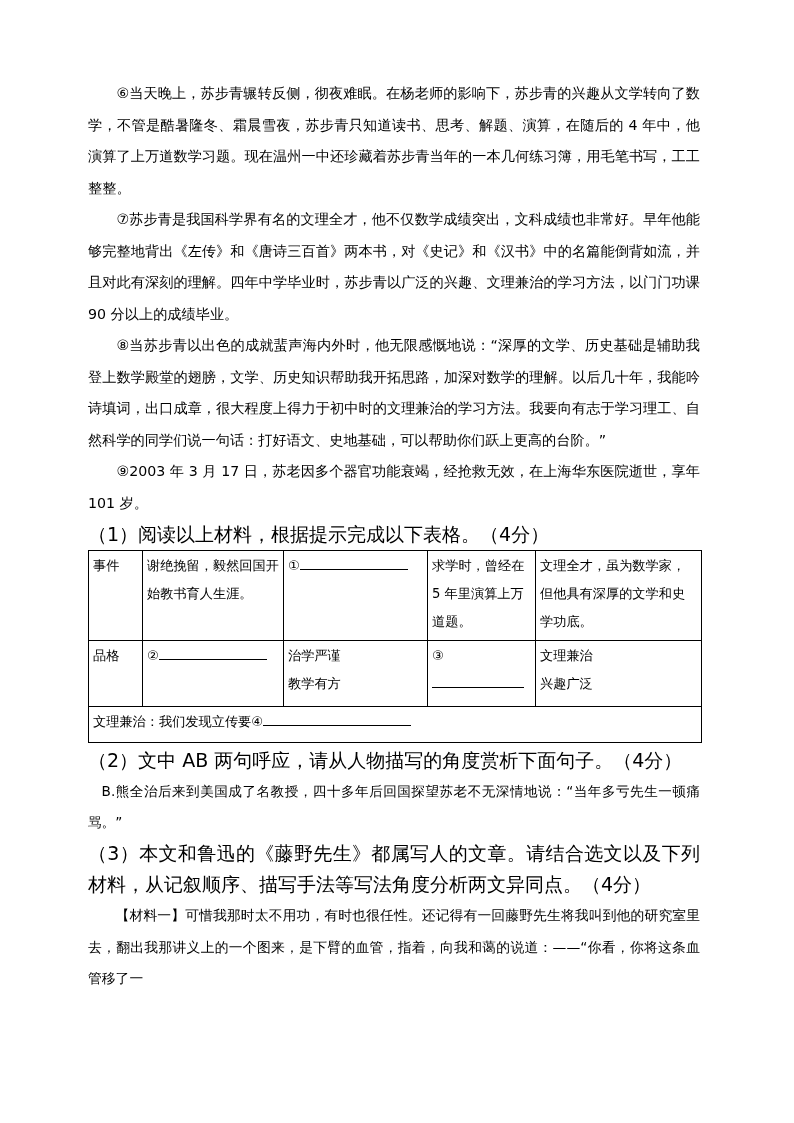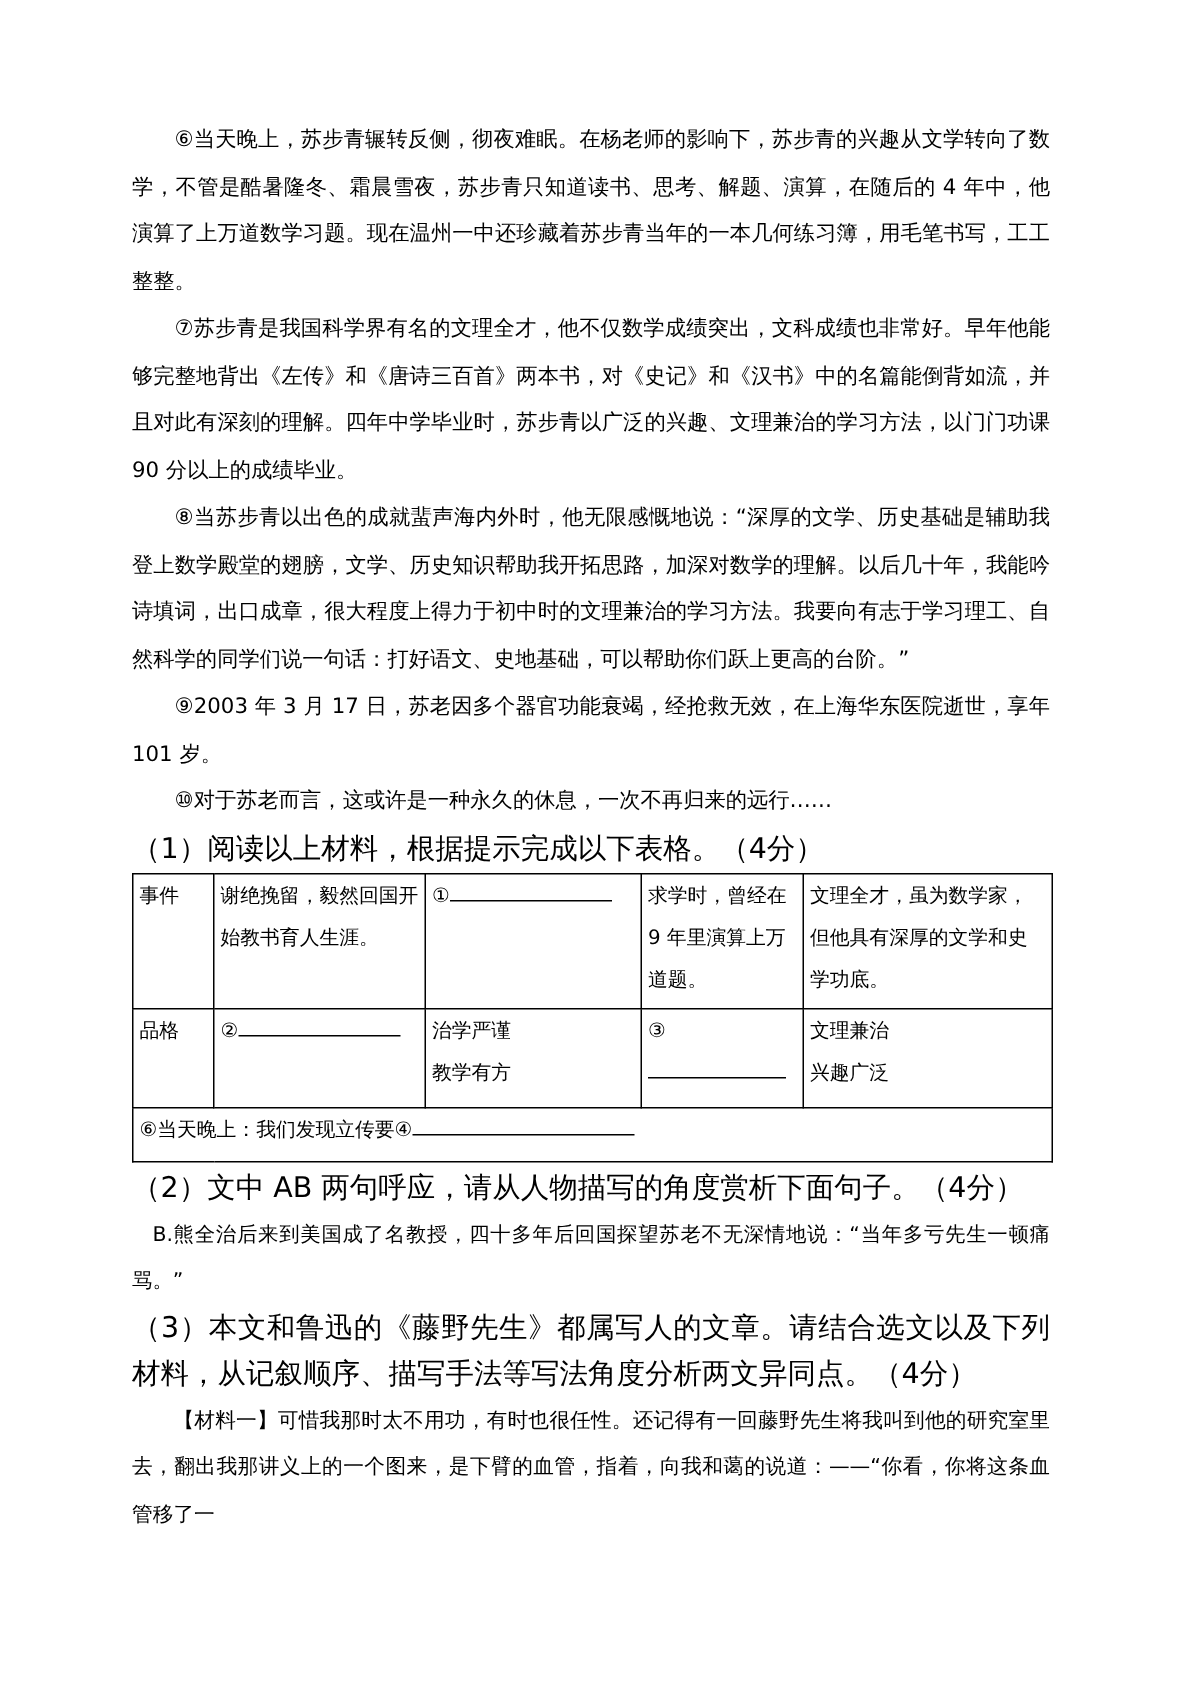--- a/index.html
+++ b/index.html
@@ -94,45 +94,44 @@
 </style>
 </head>
 <body>
 
 <div class="page">
 
   <p class="para">⑥当天晚上，苏步青辗转反侧，彻夜难眠。在杨老师的影响下，苏步青的兴趣从文学转向了数学，不管是酷暑隆冬、霜晨雪夜，苏步青只知道读书、思考、解题、演算，在随后的 4 年中，他演算了上万道数学习题。现在温州一中还珍藏着苏步青当年的一本几何练习簿，用毛笔书写，工工整整。</p>
   <p class="para">⑦苏步青是我国科学界有名的文理全才，他不仅数学成绩突出，文科成绩也非常好。早年他能够完整地背出《左传》和《唐诗三百首》两本书，对《史记》和《汉书》中的名篇能倒背如流，并且对此有深刻的理解。四年中学毕业时，苏步青以广泛的兴趣、文理兼治的学习方法，以门门功课 90 分以上的成绩毕业。</p>
   <p class="para">⑧当苏步青以出色的成就蜚声海内外时，他无限感慨地说：“深厚的文学、历史基础是辅助我登上数学殿堂的翅膀，文学、历史知识帮助我开拓思路，加深对数学的理解。以后几十年，我能吟诗填词，出口成章，很大程度上得力于初中时的文理兼治的学习方法。我要向有志于学习理工、自然科学的同学们说一句话：打好语文、史地基础，可以帮助你们跃上更高的台阶。”</p>
   <p class="para">⑨2003 年 3 月 17 日，苏老因多个器官功能衰竭，经抢救无效，在上海华东医院逝世，享年 101 岁。</p>
-  <p class="para">⑩对于苏老而言，这或许是一种永久的休息，一次不再归来的远行……</p>
 
   <p class="q-line" style="text-indent:0;">（1）阅读以上材料，根据提示完成以下表格。（4分）</p>
 
   <div class="tbl-wrap">
     <table class="grid">
       <tbody>
           <tr>
         <td class="c0 cell-row1">事件</td>
         <td class="c1 cell-row1">谢绝挽留，毅然回国开始教书育人生涯。</td>
         <td class="c2 cell-row1"><span>①</span><span class="u-med"></span></td>
-        <td class="c3 cell-row1">求学时，曾经在 9 年里演算上万道题。</td>
+        <td class="c3 cell-row1">求学时，曾经在 5 年里演算上万道题。</td>
         <td class="c4 cell-row1">文理全才，虽为数学家，但他具有深厚的文学和史学功底。</td>
       </tr>
       <tr>
         <td class="c0 cell-row2">品格</td>
         <td class="c1 cell-row2"><span>②</span><span class="u-med"></span></td>
         <td class="c2 cell-row2"><span style="white-space:pre-line;">治学严谨
 教学有方</span></td>
         <td class="c3 cell-row2"><span>③</span><span class="u-short"></span></td>
         <td class="c4 cell-row2"><span style="white-space:pre-line;">文理兼治
 兴趣广泛</span></td>
       </tr>
       <tr>
-        <td class="summary-cell" colspan="5"><span>⑥当天晚上：我们发现立传要</span><span>④</span><span class="u-long"></span></td>
+        <td class="summary-cell" colspan="5"><span>文理兼治：我们发现立传要</span><span>④</span><span class="u-long"></span></td>
       </tr>
     </tbody>
       </table>
   </div>
 
   <p class="q-line" style="text-indent:0;">（2）文中 AB 两句呼应，请从人物描写的角度赏析下面句子。（4分）</p>
   <p class="opt-line">B.熊全治后来到美国成了名教授，四十多年后回国探望苏老不无深情地说：“当年多亏先生一顿痛骂。”</p>
 
 
   <p class="q-line" style="text-indent:0;">（3）本文和鲁迅的《藤野先生》都属写人的文章。请结合选文以及下列材料，从记叙顺序、描写手法等写法角度分析两文异同点。（4分）</p>

